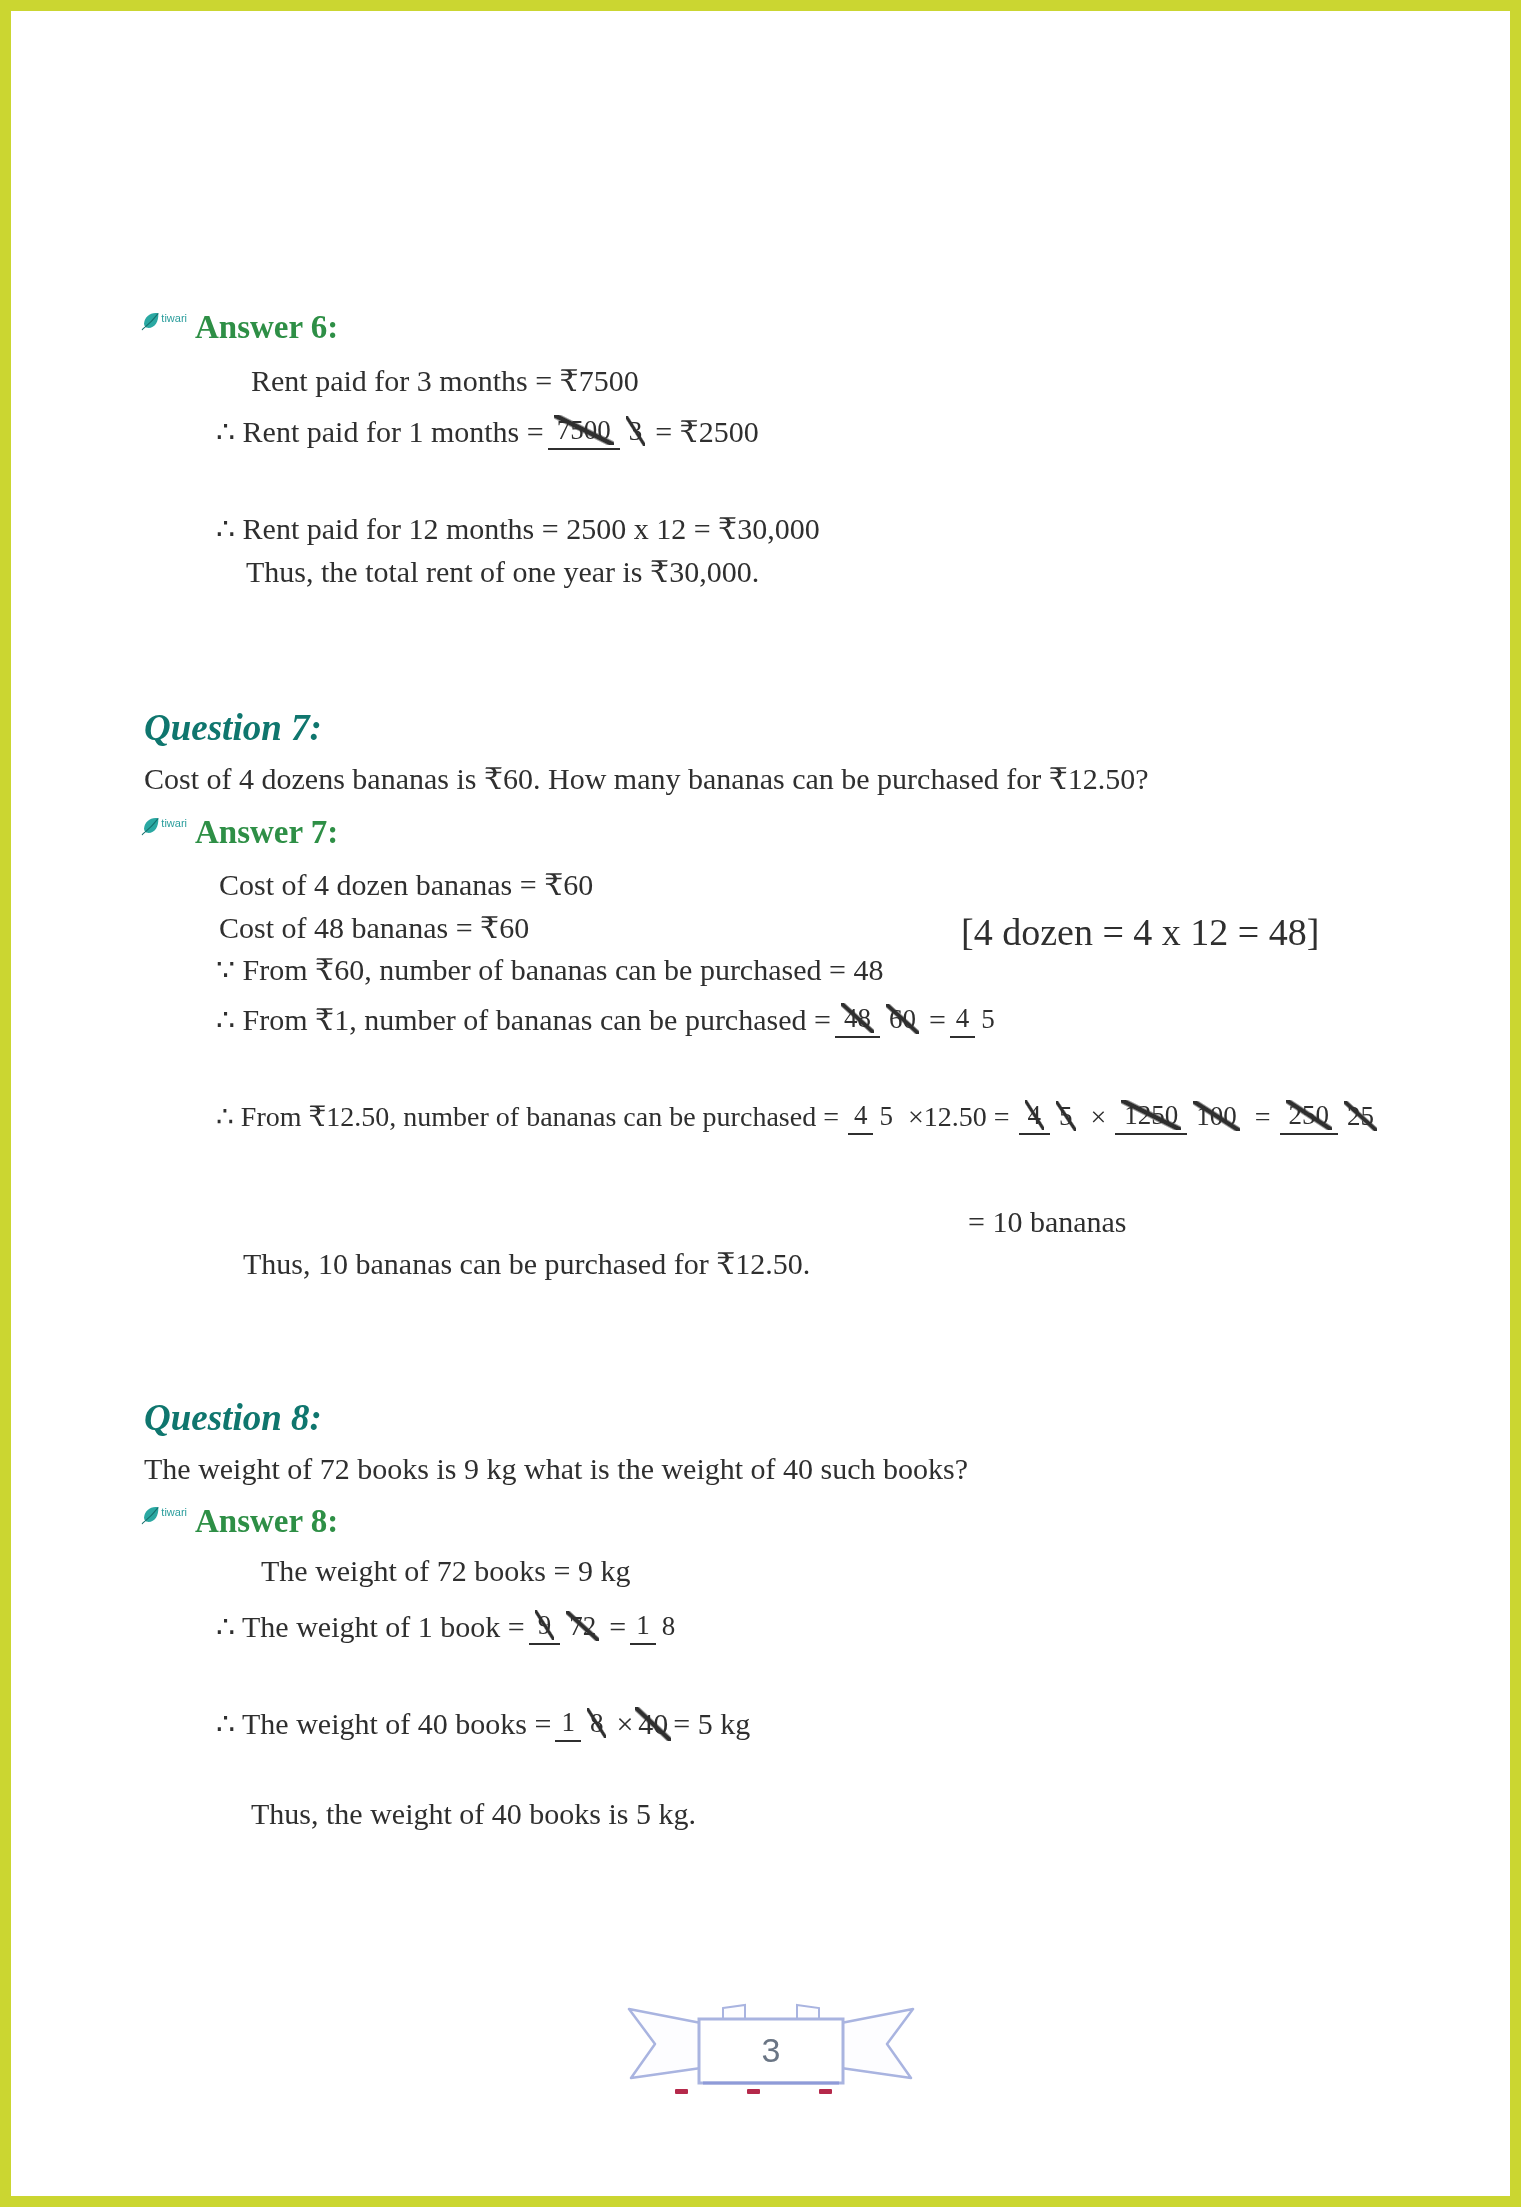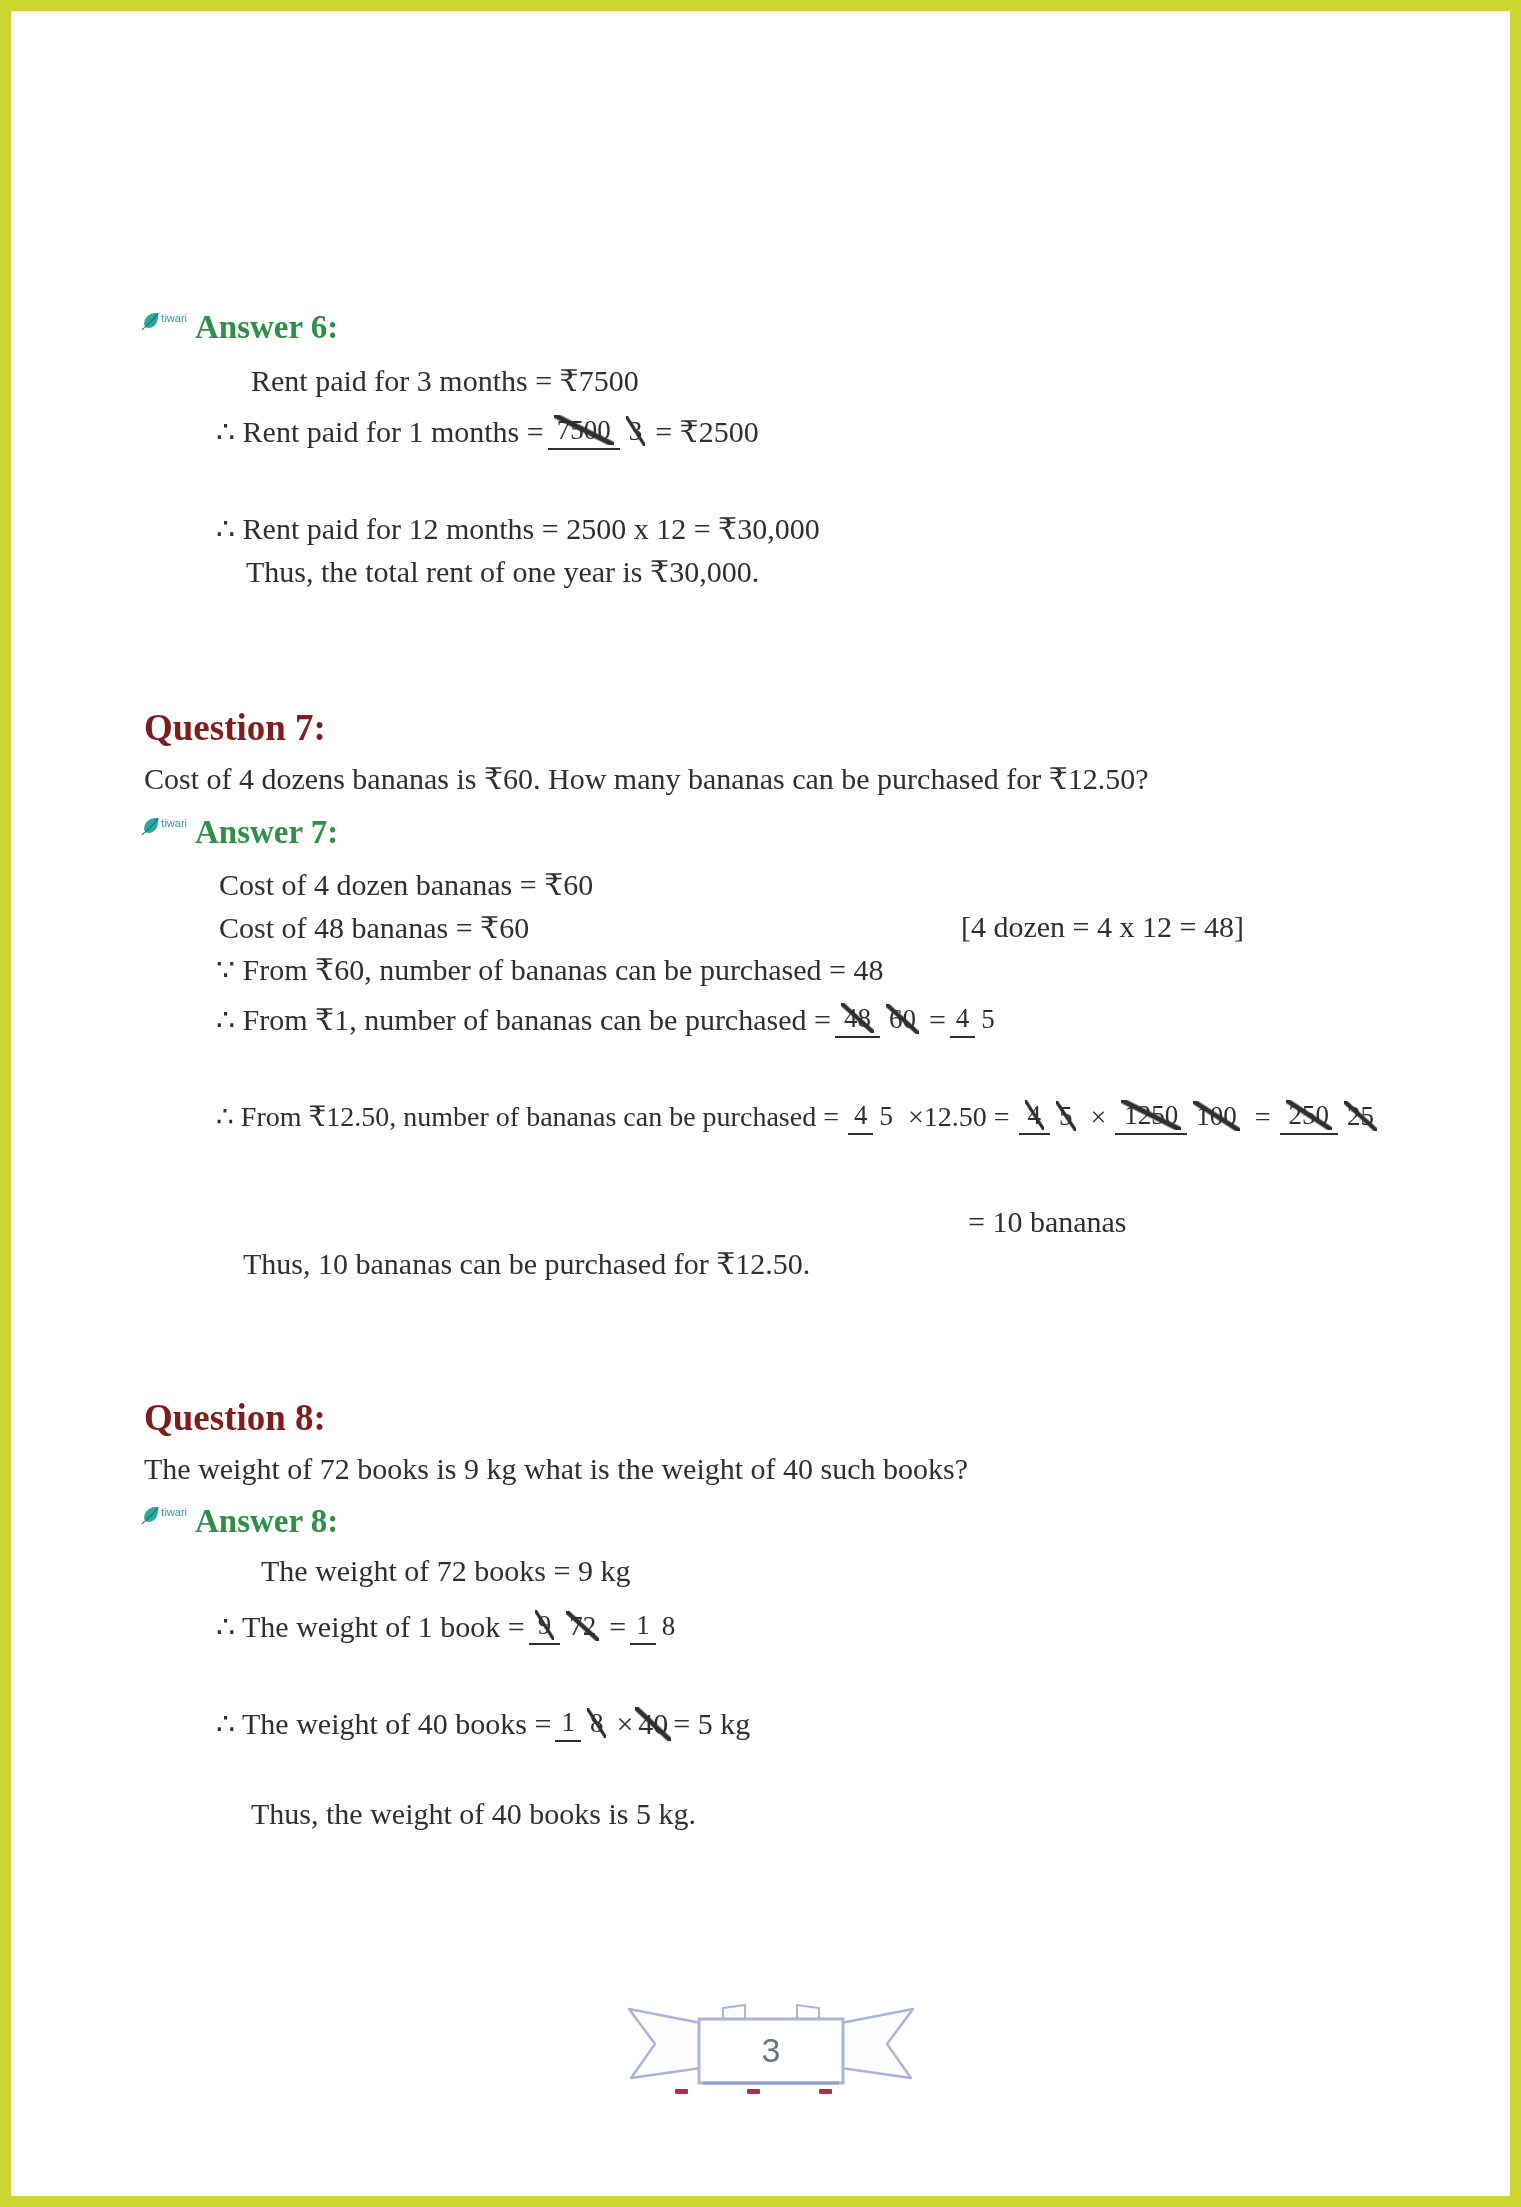--- a/index.html
+++ b/index.html
@@ -10,34 +10,34 @@
     box-sizing:border-box;
     background:#ffffff;
     border:11px solid #cbd631;
     font-family:"Liberation Serif","DejaVu Serif",serif;
     color:#2f2f2f;
     overflow:hidden;
   }
   .tline{position:absolute;white-space:nowrap;font-size:30px;line-height:1.2;}
   .mline{position:absolute;display:flex;align-items:center;white-space:nowrap;font-size:30px;column-gap:2px;}
   .small{font-size:28px;}
-  .q-head{position:absolute;font-size:37px;font-weight:bold;color:#7f1d1d;white-space:nowrap;}
+  .q-head{position:absolute;font-size:37px;font-weight:bold;color:#0f766e;white-space:nowrap;font-style:italic;}
   .a-head{position:absolute;display:flex;align-items:flex-start;column-gap:8px;white-space:nowrap;}
   .a-head .htxt{font-size:33px;font-weight:bold;color:#2e8f46;line-height:1.0;}
   .leaf{display:flex;flex-direction:row;align-items:center;width:46px;margin-top:-6px;}
   .leaf svg{width:36px;height:32px;}
   .leaf .brand{font-size:11px;color:#2a9d9c;margin-top:-7px;font-family:"Liberation Sans","DejaVu Sans",sans-serif;}
   .frac{display:inline-flex;flex-direction:row;align-items:center;font-size:27px;line-height:1.3;margin:0 2px;vertical-align:middle;}
   .frac .num{border-bottom:2px solid #2f2f2f;padding:0 6px;text-align:center;}
   .frac .den{padding:0 6px;text-align:center;}
   .cancel{
     background-image:linear-gradient(to right top, transparent 43%, #2f2f2f 47%, #2f2f2f 53%, transparent 57%);
     padding:0 3px;
   }
-  .note{position:absolute;font-size:30px;white-space:nowrap;}
+  .note{position:absolute;font-size:38px;white-space:nowrap;}
   .ribbon{position:absolute;left:612px;top:1985px;width:296px;height:100px;}
   .ribbon svg{width:296px;height:100px;display:block;}
   .pageno{
     position:absolute;left:688px;top:2008px;width:144px;height:62px;
     display:flex;align-items:center;justify-content:center;
     font-size:34px;color:#6a7584;font-family:"Liberation Sans","DejaVu Sans",sans-serif;
   }
   .dash{position:absolute;width:13px;height:5px;background:#b5294b;border-radius:1px;}
 </style>
 </head>

